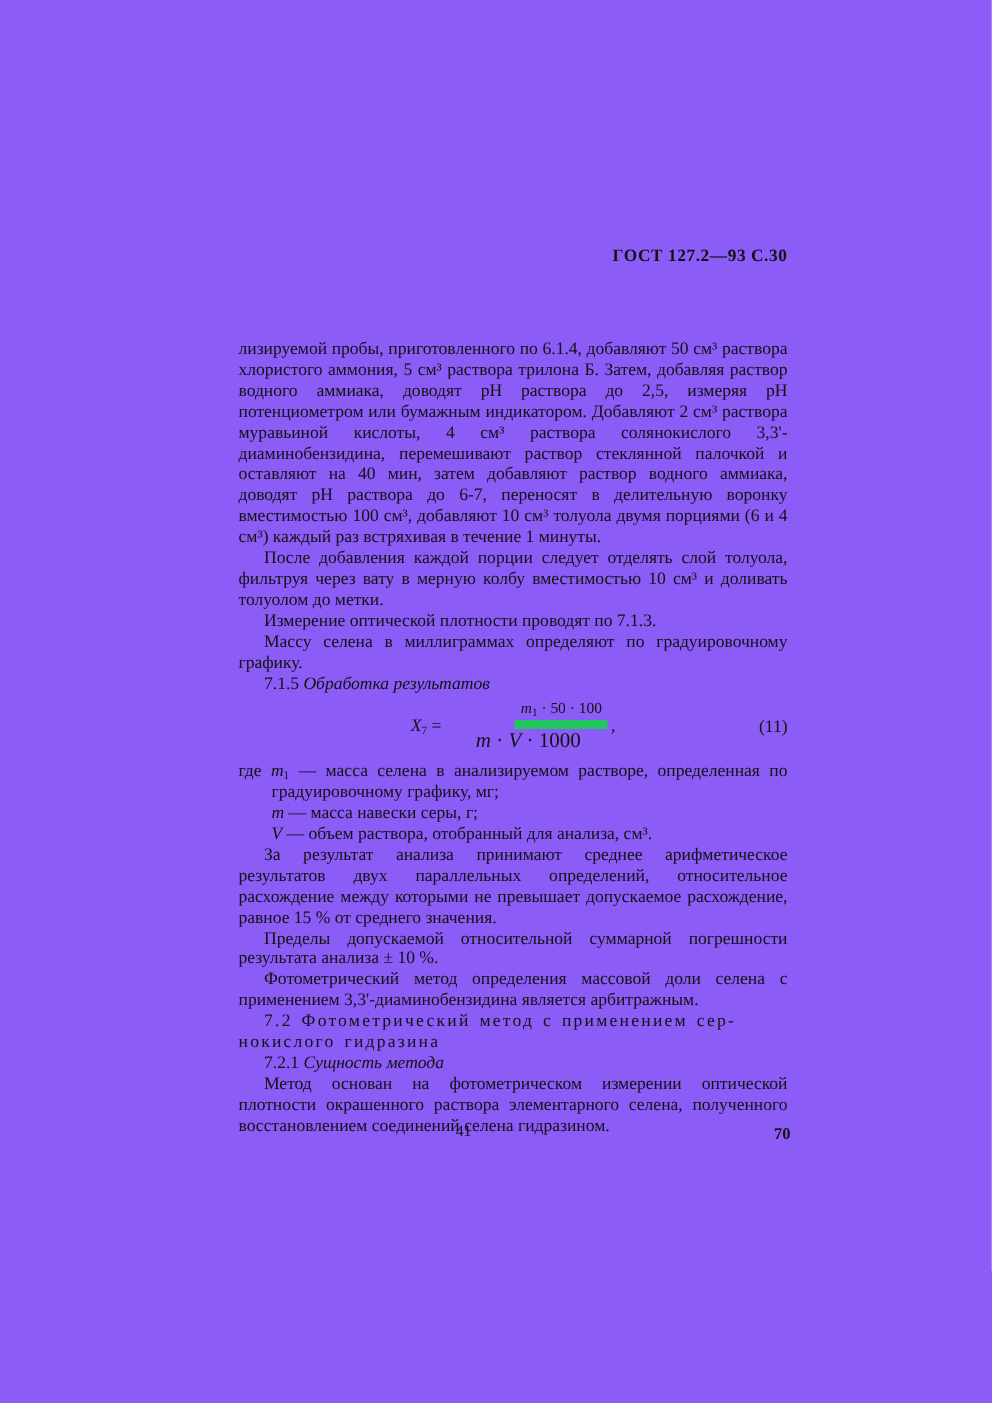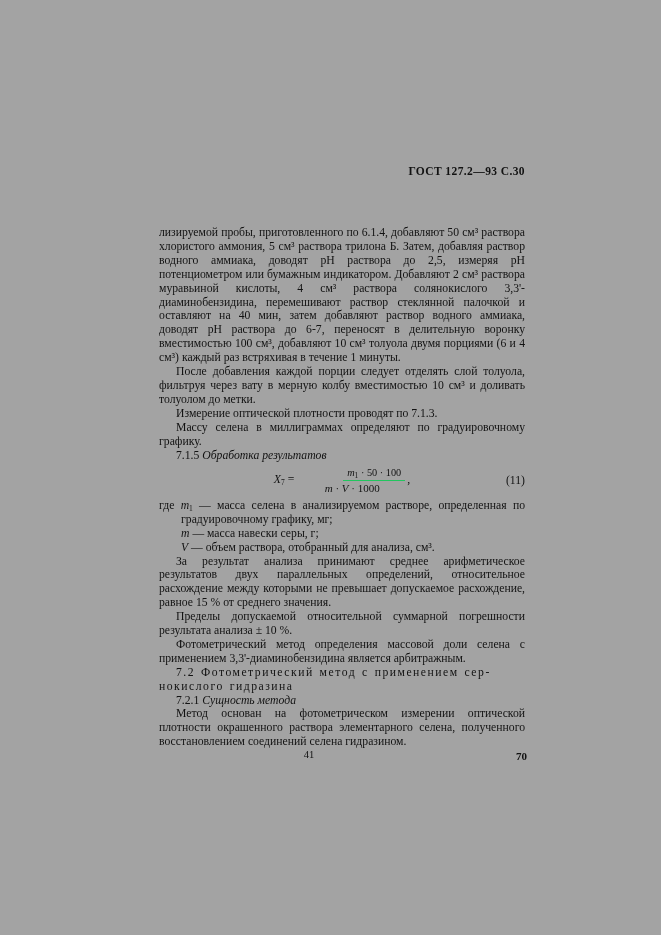--- a/index.html
+++ b/index.html
@@ -4,21 +4,21 @@
 <style>
   * { margin:0; padding:0; box-sizing:border-box; }
   html,body { width:661px; height:935px; }
   body {
     background:#ffffff;
     font-family:"Liberation Serif","DejaVu Serif",serif;
     color:#121212;
     position:relative;
   }
   .page {
-    position:absolute; inset:0; background:#a3a3a3;
+    position:absolute; inset:0; background:#8b5cf6;
   }
   .doc-header {
     position:absolute; top:165px; right:136px;
     font-weight:bold; font-size:11.5px; letter-spacing:0.4px;
     white-space:nowrap;
   }
   .content {
     position:absolute; top:186px; left:159px; width:366px;
     font-size:11.7px; line-height:13.9px; text-align:justify;
   }
@@ -28,22 +28,22 @@
   sub { font-size:7.5px; line-height:0; vertical-align:-2px; }
   .formula-row {
     position:relative; text-align:center; text-indent:0;
     margin:5px 0 4px 0;
   }
   .formula-inline { display:inline-block; vertical-align:middle; }
   .frac {
     display:inline-block; vertical-align:middle; text-align:center;
     margin:0 2px; line-height:1.15;
   }
-  .frac .num { display:block; border-bottom:1px solid #22c55e; padding:0 4px 1px 4px; font-size:10.3px;margin-left:44px; }
-  .frac .den { display:block; padding-top:1px; font-size:11px; }
+  .frac .num { display:block; border-bottom:6px solid #22c55e; padding:0 4px 1px 4px; font-size:10.3px;margin-left:44px; }
+  .frac .den { display:block; padding-top:1px; font-size:14px; }
   .eq-number { position:absolute; right:0; top:50%; transform:translateY(-50%); }
   .defs { text-align:justify; }
   .def { padding-left:22px; }
   .def-first { text-indent:-22px; }
   .spaced { letter-spacing:1.5px; word-spacing:1.5px; }
   .footer-page {
     position:absolute; top:749px; left:144px; width:330px;
     text-align:center; font-size:10.5px;
   }
   .footer-mark {

